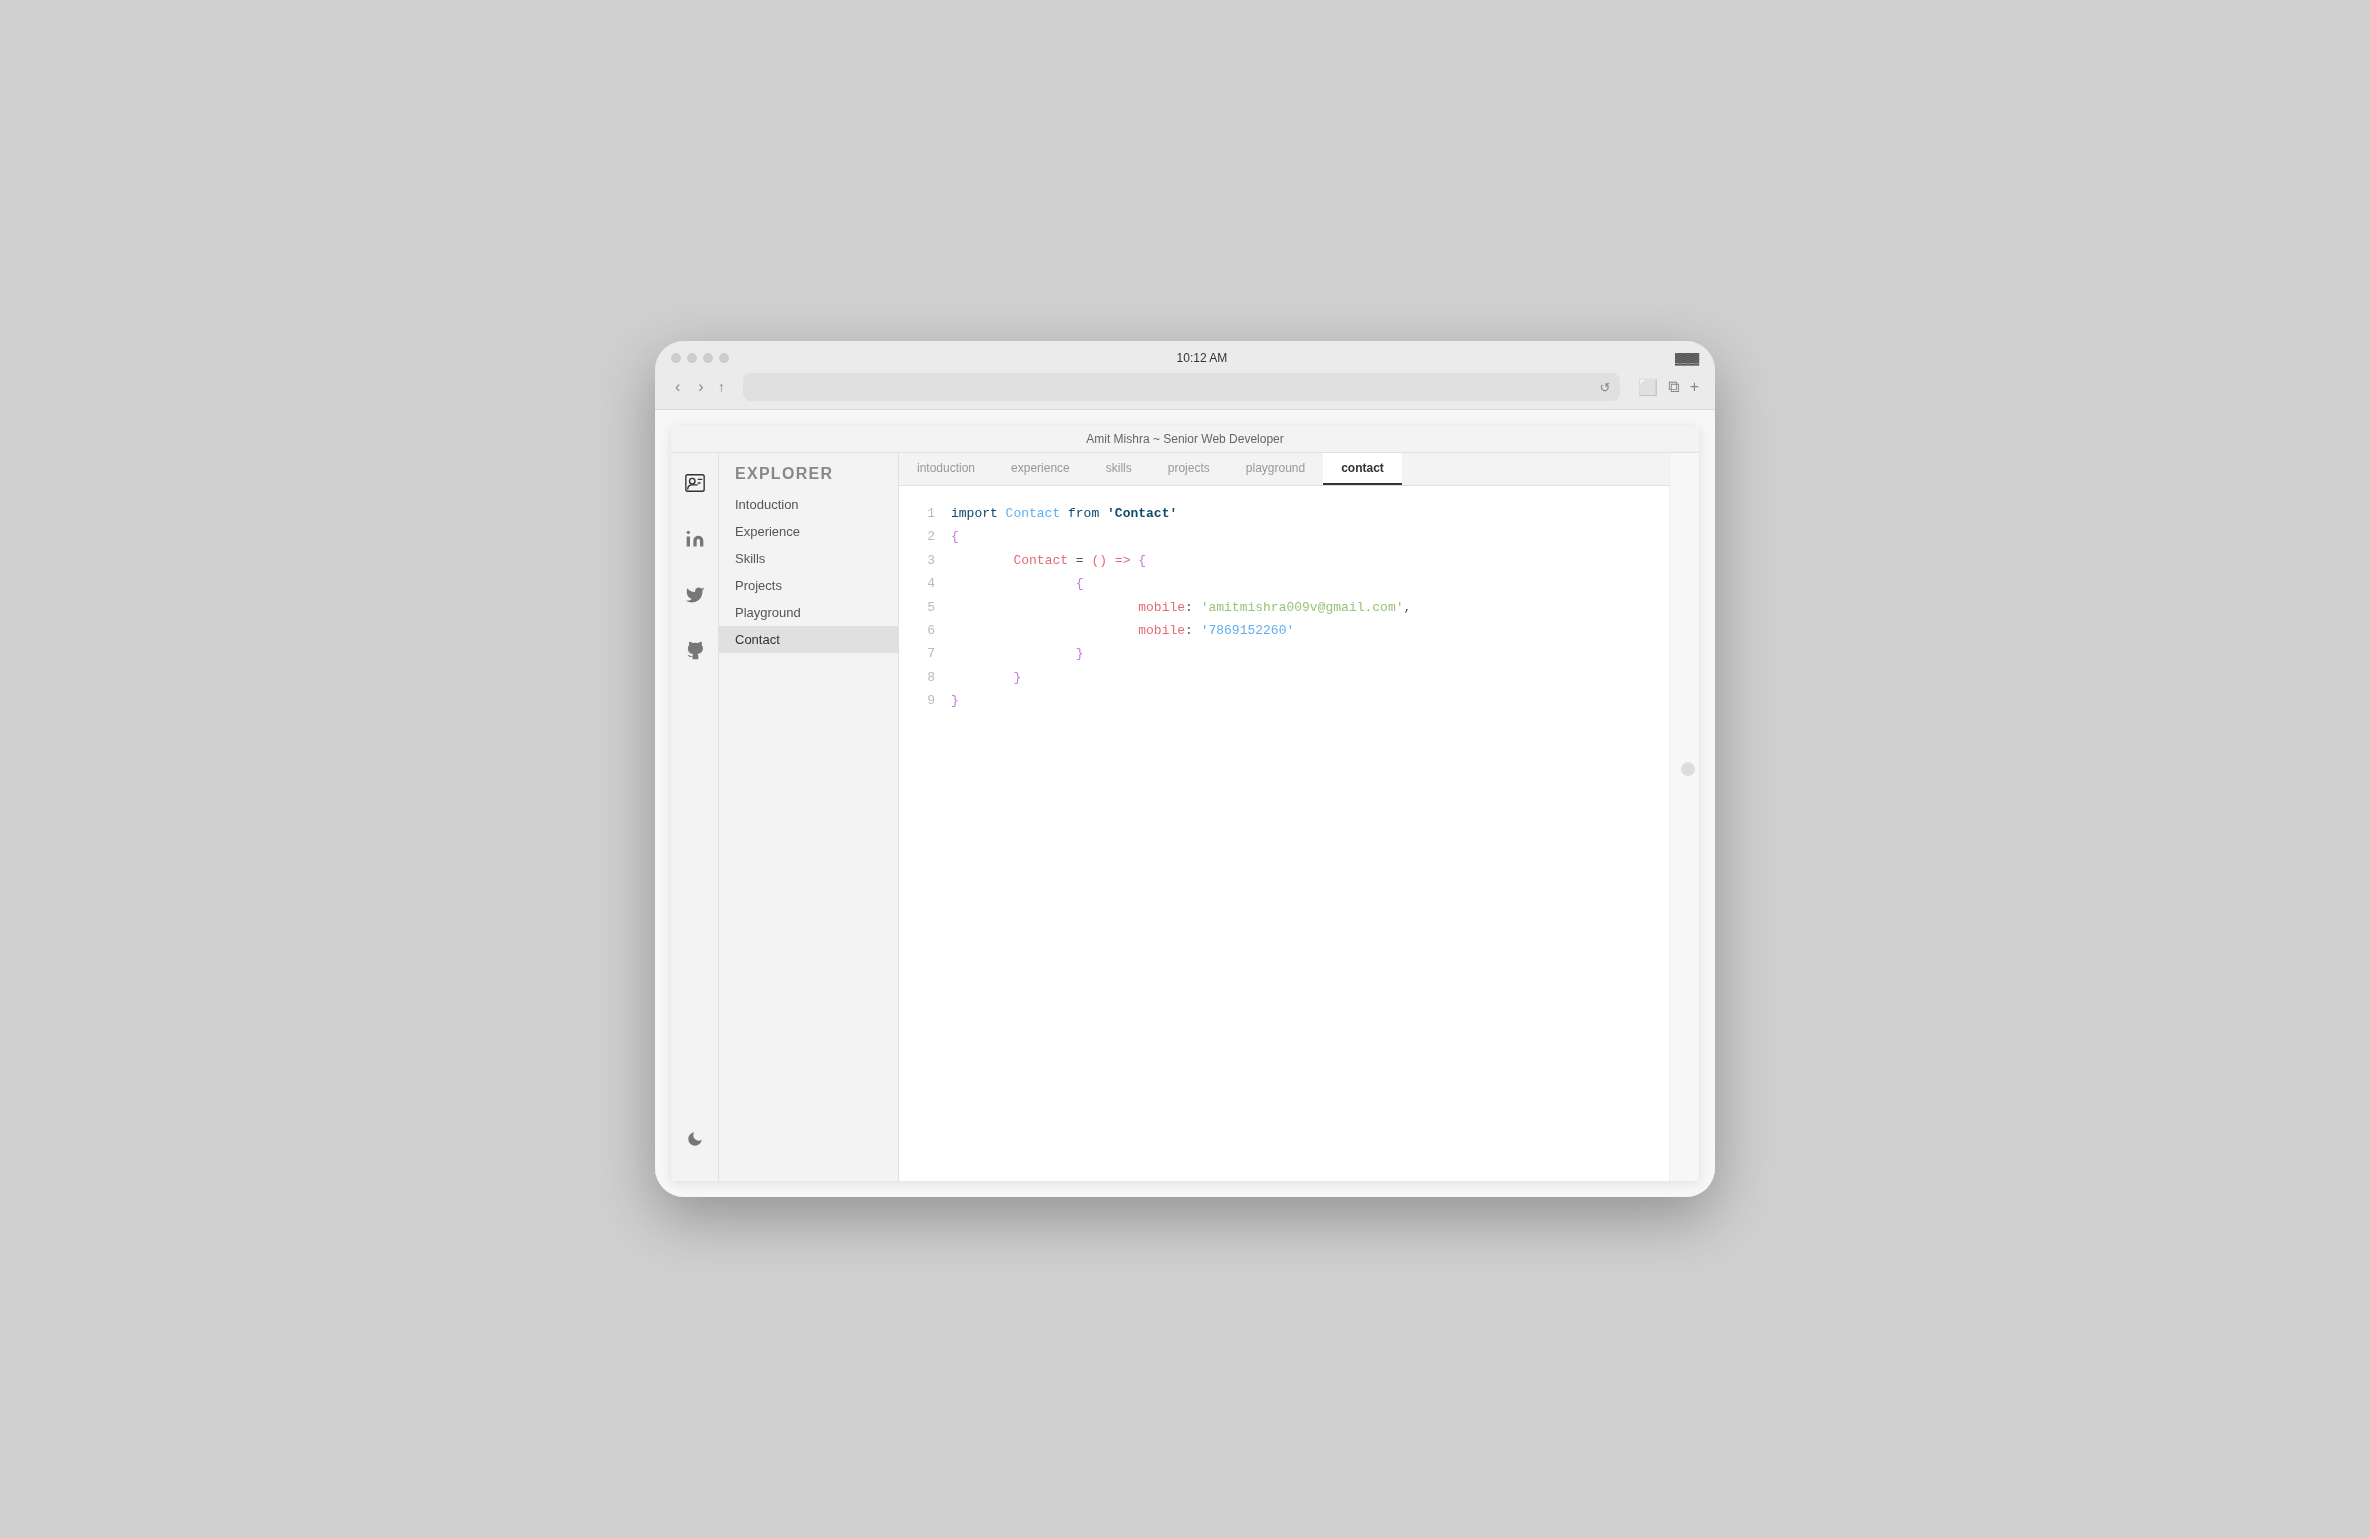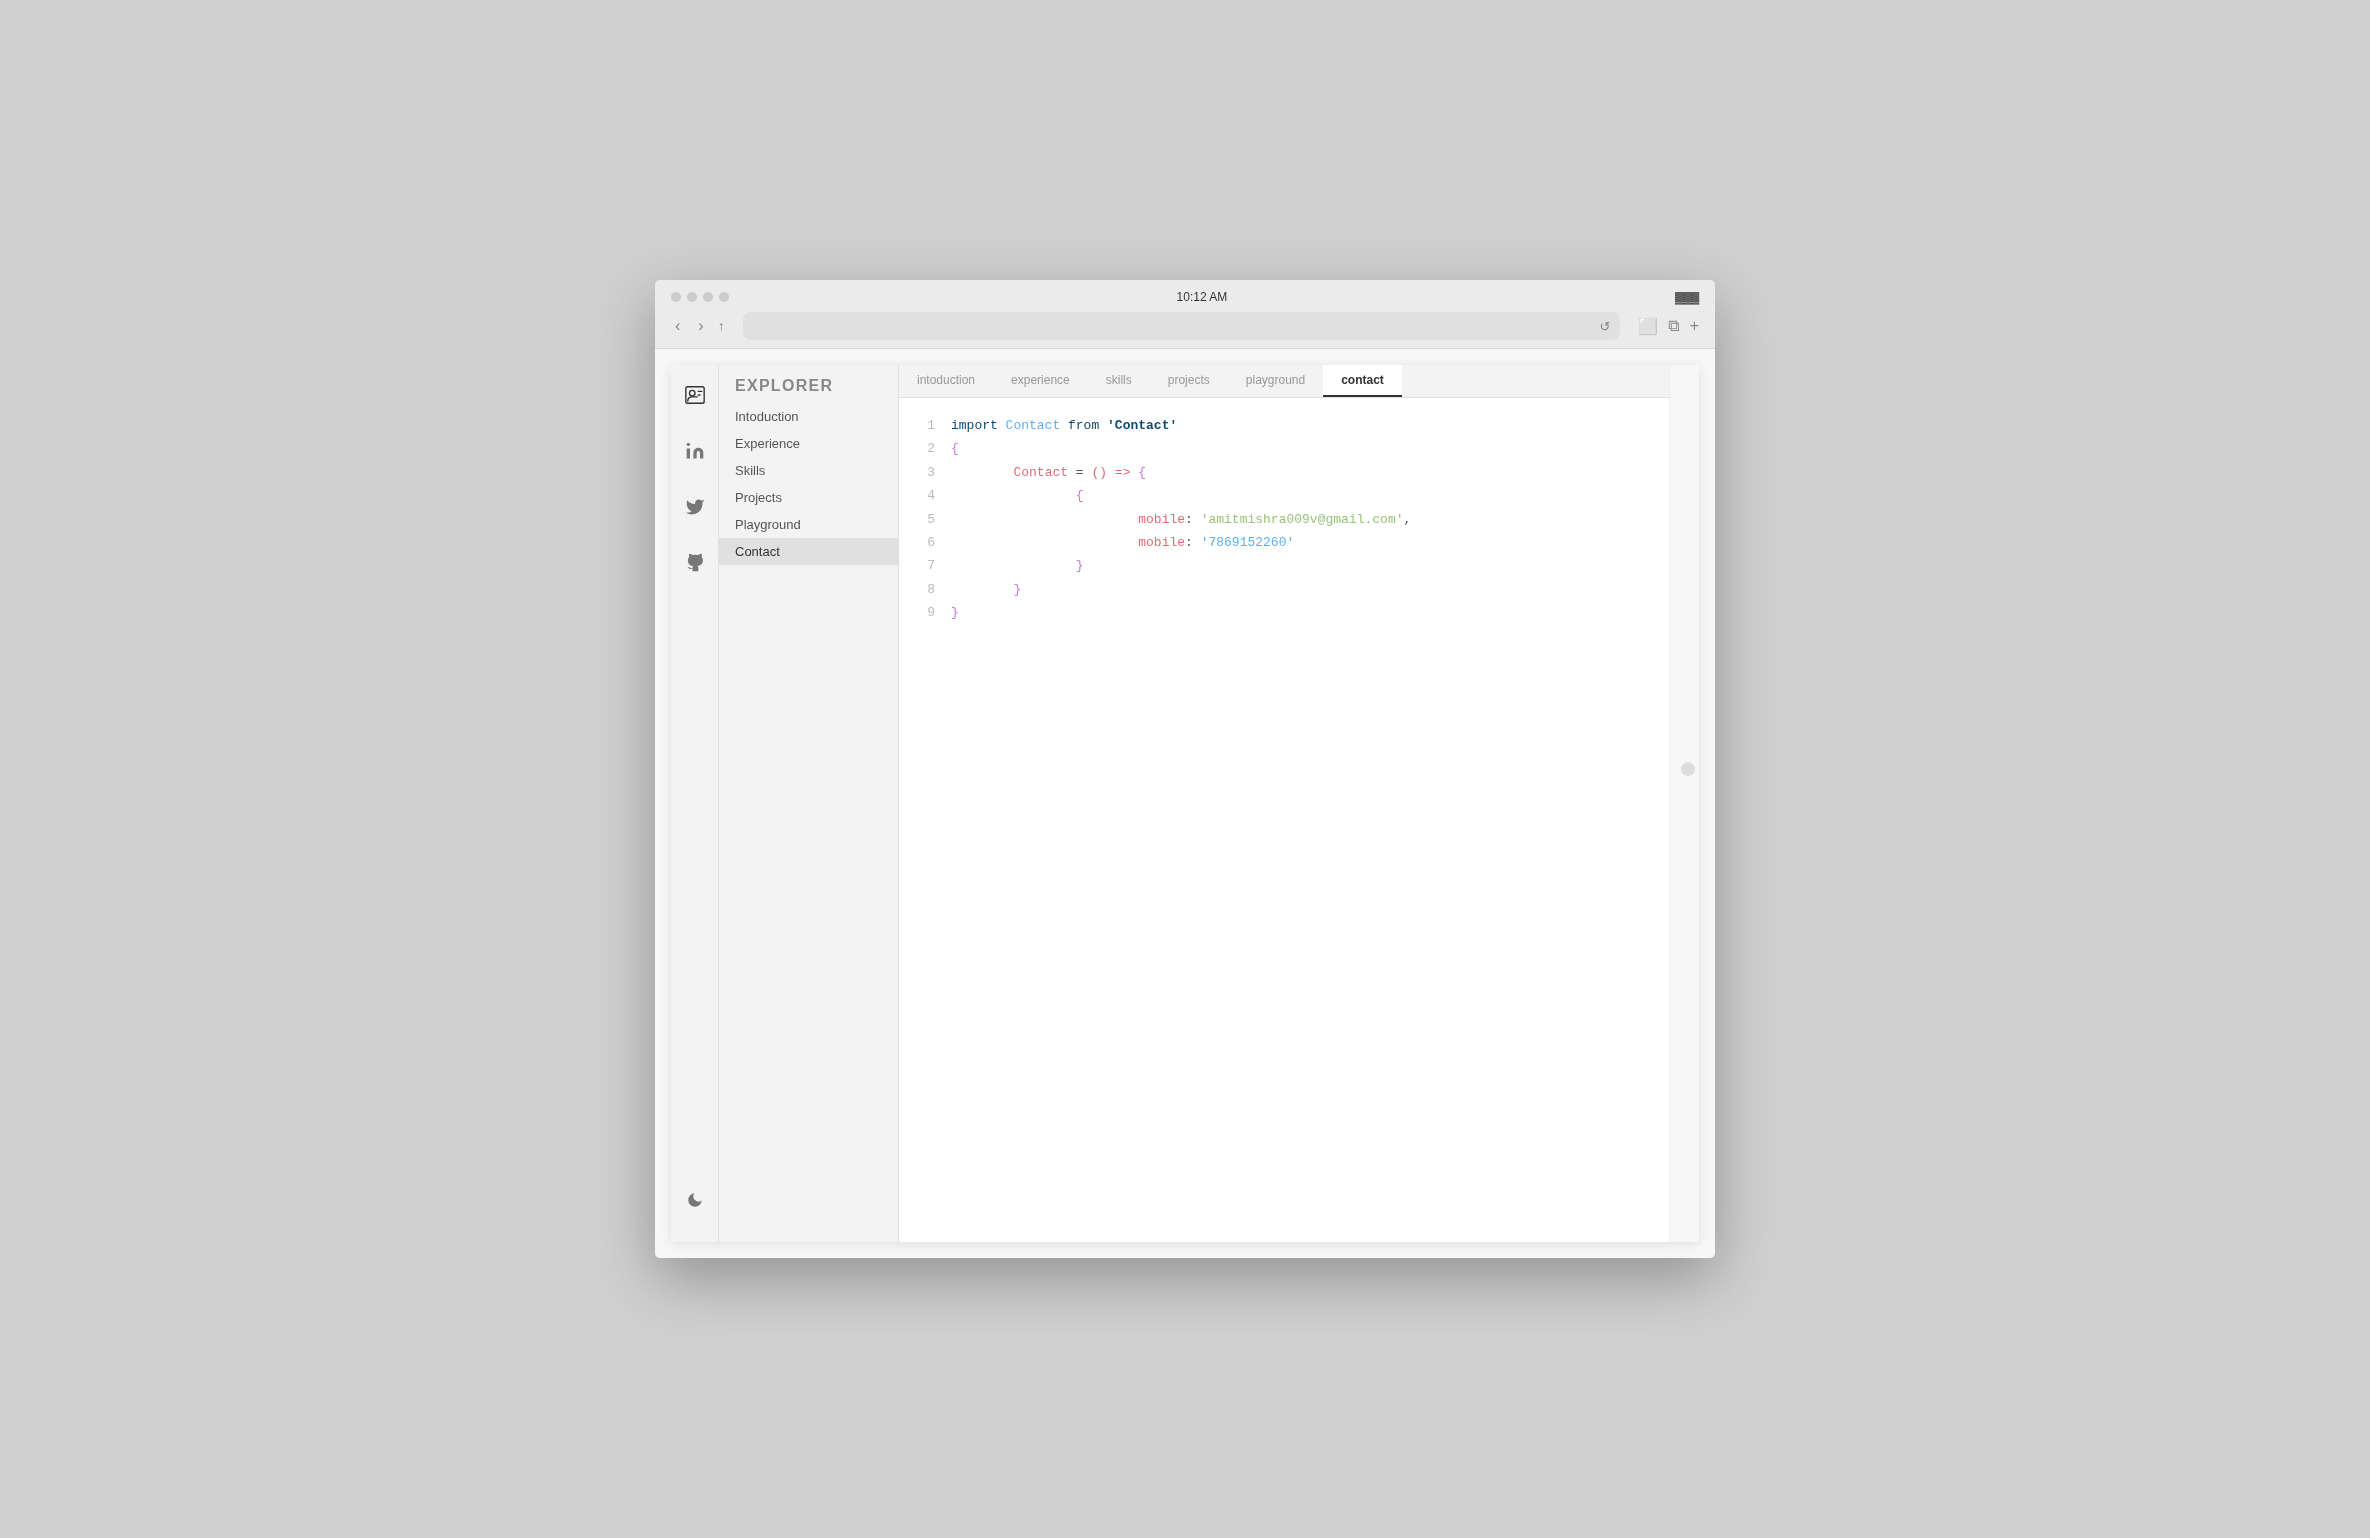--- a/index.html
+++ b/index.html
@@ -8,23 +8,23 @@
       background: #d0d0d0;
       display: flex;
       align-items: center;
       justify-content: center;
       min-height: 100vh;
       font-family: -apple-system, BlinkMacSystemFont, 'Segoe UI', sans-serif;
     }
 
     .device-frame {
       background: #f0f0f0;
-      border-radius: 5px;
+      border-radius: 29px;
       width: 1060px;
-      height: 978px;
+      height: 856px;
       box-shadow: 0 20px 60px rgba(0,0,0,0.3), inset 0 0 0 2px #c8c8c8;
       display: flex;
       flex-direction: column;
       overflow: hidden;
       position: relative;
     }
 
     
     .browser-chrome {
       background: #ebebeb;
@@ -335,20 +335,23 @@
       </div>
       <button class="tab-action-btn">⬜</button>
       <button class="tab-action-btn">⧉</button>
       <button class="tab-action-btn">+</button>
     </div>
   </div>
 
   <div class="browser-content">
     <div class="vscode-container">
 
+      <div class="title-bar">
+        <span>Amit Mishra ~ Senior Web Developer</span>
+      </div>
 
       <div class="main-area">
 
         <div class="activity-bar">
           <div class="activity-icon active">
 
             <svg width="22" height="22" viewBox="0 0 24 24" fill="none" stroke="currentColor" stroke-width="1.5">
               <rect x="2" y="3" width="20" height="18" rx="2"></rect>
               <circle cx="9" cy="10" r="3"></circle>
               <path d="M4 19c0-3 2-5 5-5h6"></path>

